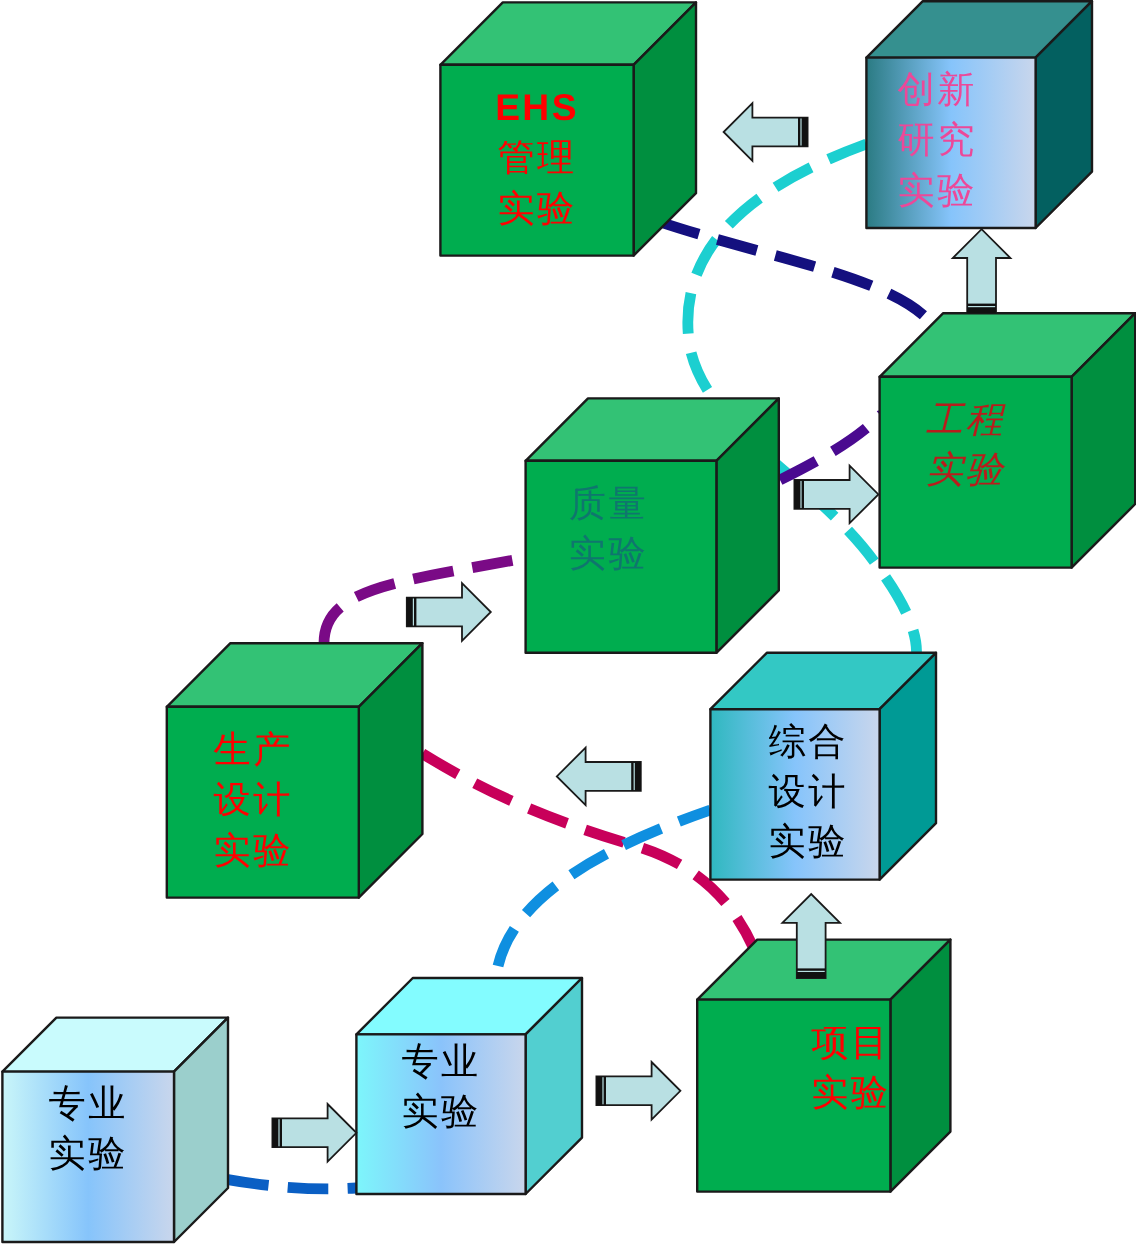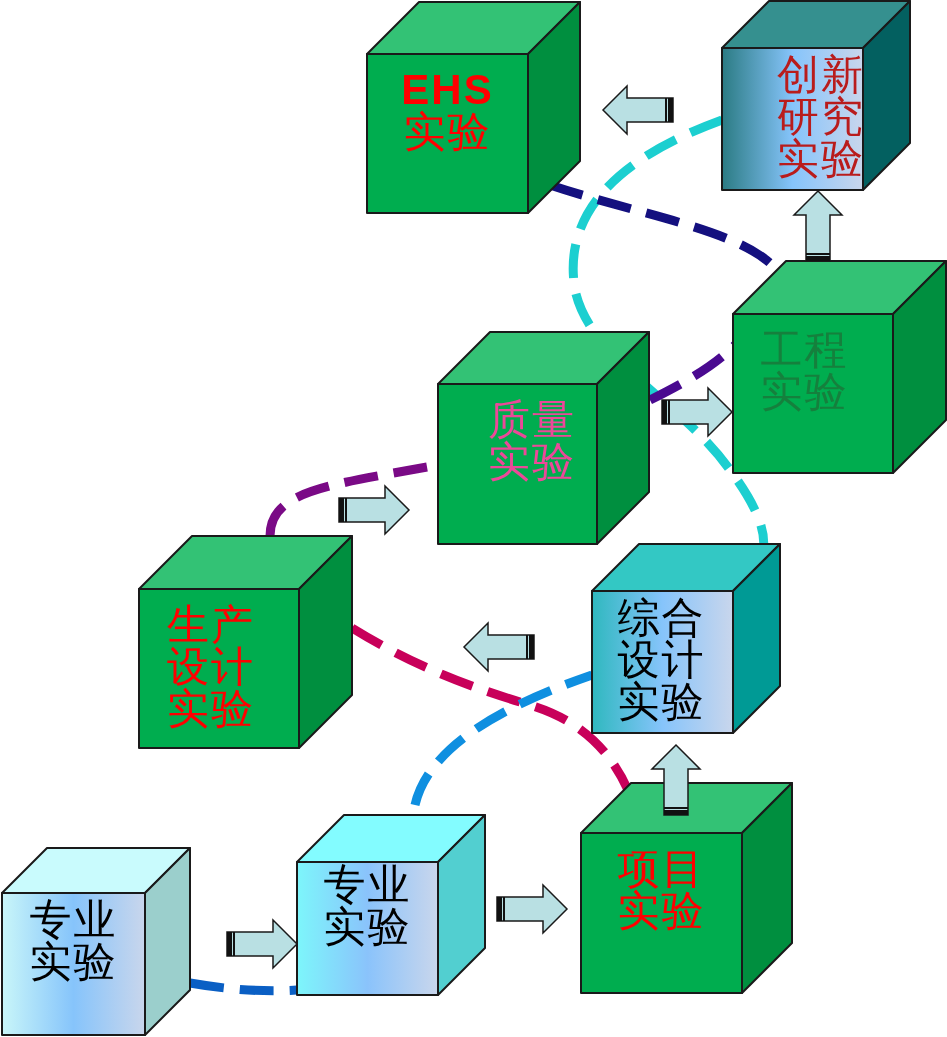--- a/index.html
+++ b/index.html
@@ -1,18 +1,18 @@
 <!DOCTYPE html>
 <html><head>
 <meta charset="utf-8">
 <style>
   html,body{margin:0;padding:0;background:#ffffff;}
   body{width:947px;height:1037px;position:relative;overflow:hidden;font-family:"DejaVu Serif","Liberation Serif",serif;}
   svg#diagram{position:absolute;left:0;top:0;}
-  .label{position:absolute;text-align:center;font-size:42px;line-height:42px;letter-spacing:2px;}
+  .label{position:absolute;text-align:center;font-size:31px;line-height:42px;letter-spacing:2px;}
   .label .ln{display:block;}
   .latin{font-family:"Liberation Sans","DejaVu Sans",sans-serif;font-weight:bold;}
 </style>
 </head>
 <body>
 
 <svg id="diagram" width="947" height="1037" viewBox="0 0 947 1037">
   <defs>
     <linearGradient id="g-light" x1="0" x2="1" y1="0" y2="0">
       <stop offset="0" stop-color="#c9f6f9"></stop>
@@ -140,44 +140,45 @@
 
 <div id="labels">
     <div class="label" style="left: 2px; width: 143px; top: 899px; color: rgb(0, 0, 0);">
       <span class="ln">专业</span>
       <span class="ln">实验</span>
     </div>
     <div class="label" style="left: 297px; width: 141px; top: 863.5px; color: rgb(0, 0, 0);">
       <span class="ln">专业</span>
       <span class="ln">实验</span>
     </div>
-    <div class="label" style="left: 581px; width: 161px; top: 848px; color: rgb(255, 0, 0);">
+    <div class="label" style="left: 581px; width: 161px; top: 848px; color: rgb(255, 0, 0); text-align: right;">
       <span class="ln">项目</span>
       <span class="ln">实验</span>
     </div>
-    <div class="label" style="left: 580px; width: 163px; top: 597px; color: rgb(0, 0, 0);">
+    <div class="label" style="left: 592px; width: 163px; top: 597px; color: rgb(0, 0, 0);">
       <span class="ln">综合</span>
       <span class="ln">设计</span>
       <span class="ln">实验</span>
     </div>
     <div class="label" style="left: 139px; width: 144px; top: 603.5px; color: rgb(255, 0, 0);">
       <span class="ln">生产</span>
       <span class="ln">设计</span>
       <span class="ln">实验</span>
     </div>
-    <div class="label" style="left: 441px; width: 182px; top: 399px; color: #ec4899;">
+    <div class="label" style="left: 416px; width: 182px; top: 399px; color: #0f766e;">
       <span class="ln">质量</span>
       <span class="ln">实验</span>
     </div>
-    <div class="label" style="left: 733px; width: 143px; top: 328.5px; color: #15803d;">
+    <div class="label" style="left: 733px; width: 143px; top: 328.5px; color: #b91c1c; font-style: italic;">
       <span class="ln">工程</span>
       <span class="ln">实验</span>
     </div>
-    <div class="label" style="left: 722px; width: 118px; top: 54px; color: #b91c1c; margin-left: 40px;">
+    <div class="label" style="left: 722px; width: 118px; top: 54px; color: #ec4899;">
       <span class="ln">创新</span>
       <span class="ln">研究</span>
       <span class="ln">实验</span>
     </div>
     <div class="label" style="left: 367px; width: 161px; top: 68.5px; color: rgb(255, 0, 0);">
       <span class="ln latin">EHS</span>
+      <span class="ln">管理</span>
       <span class="ln">实验</span>
     </div>
   </div>
 
 </body></html>

